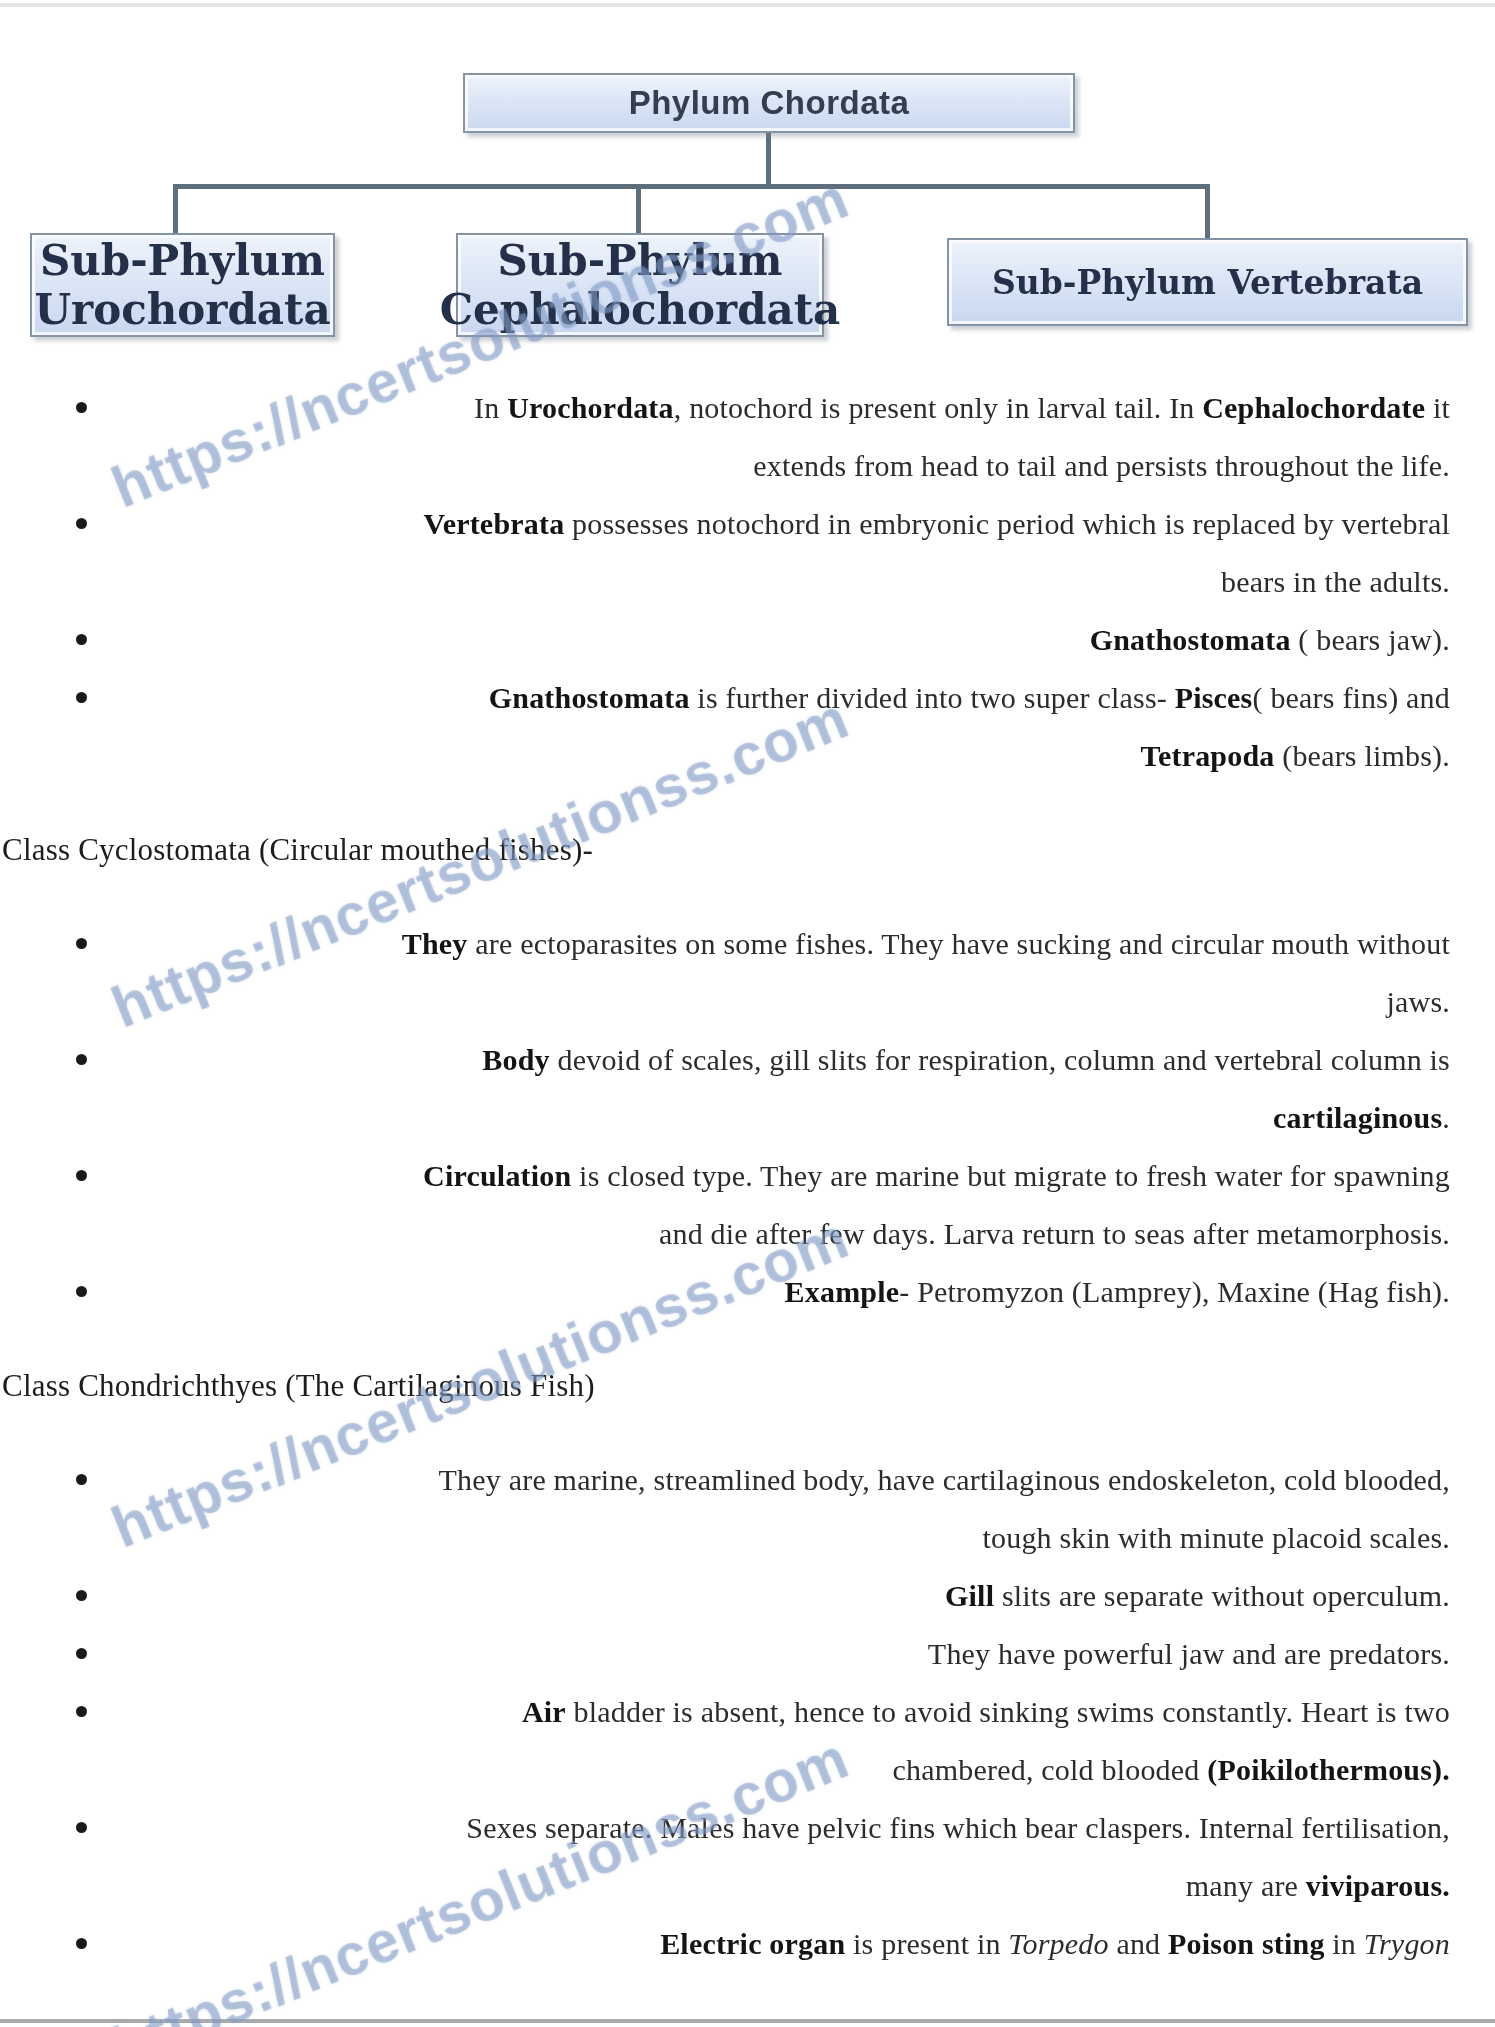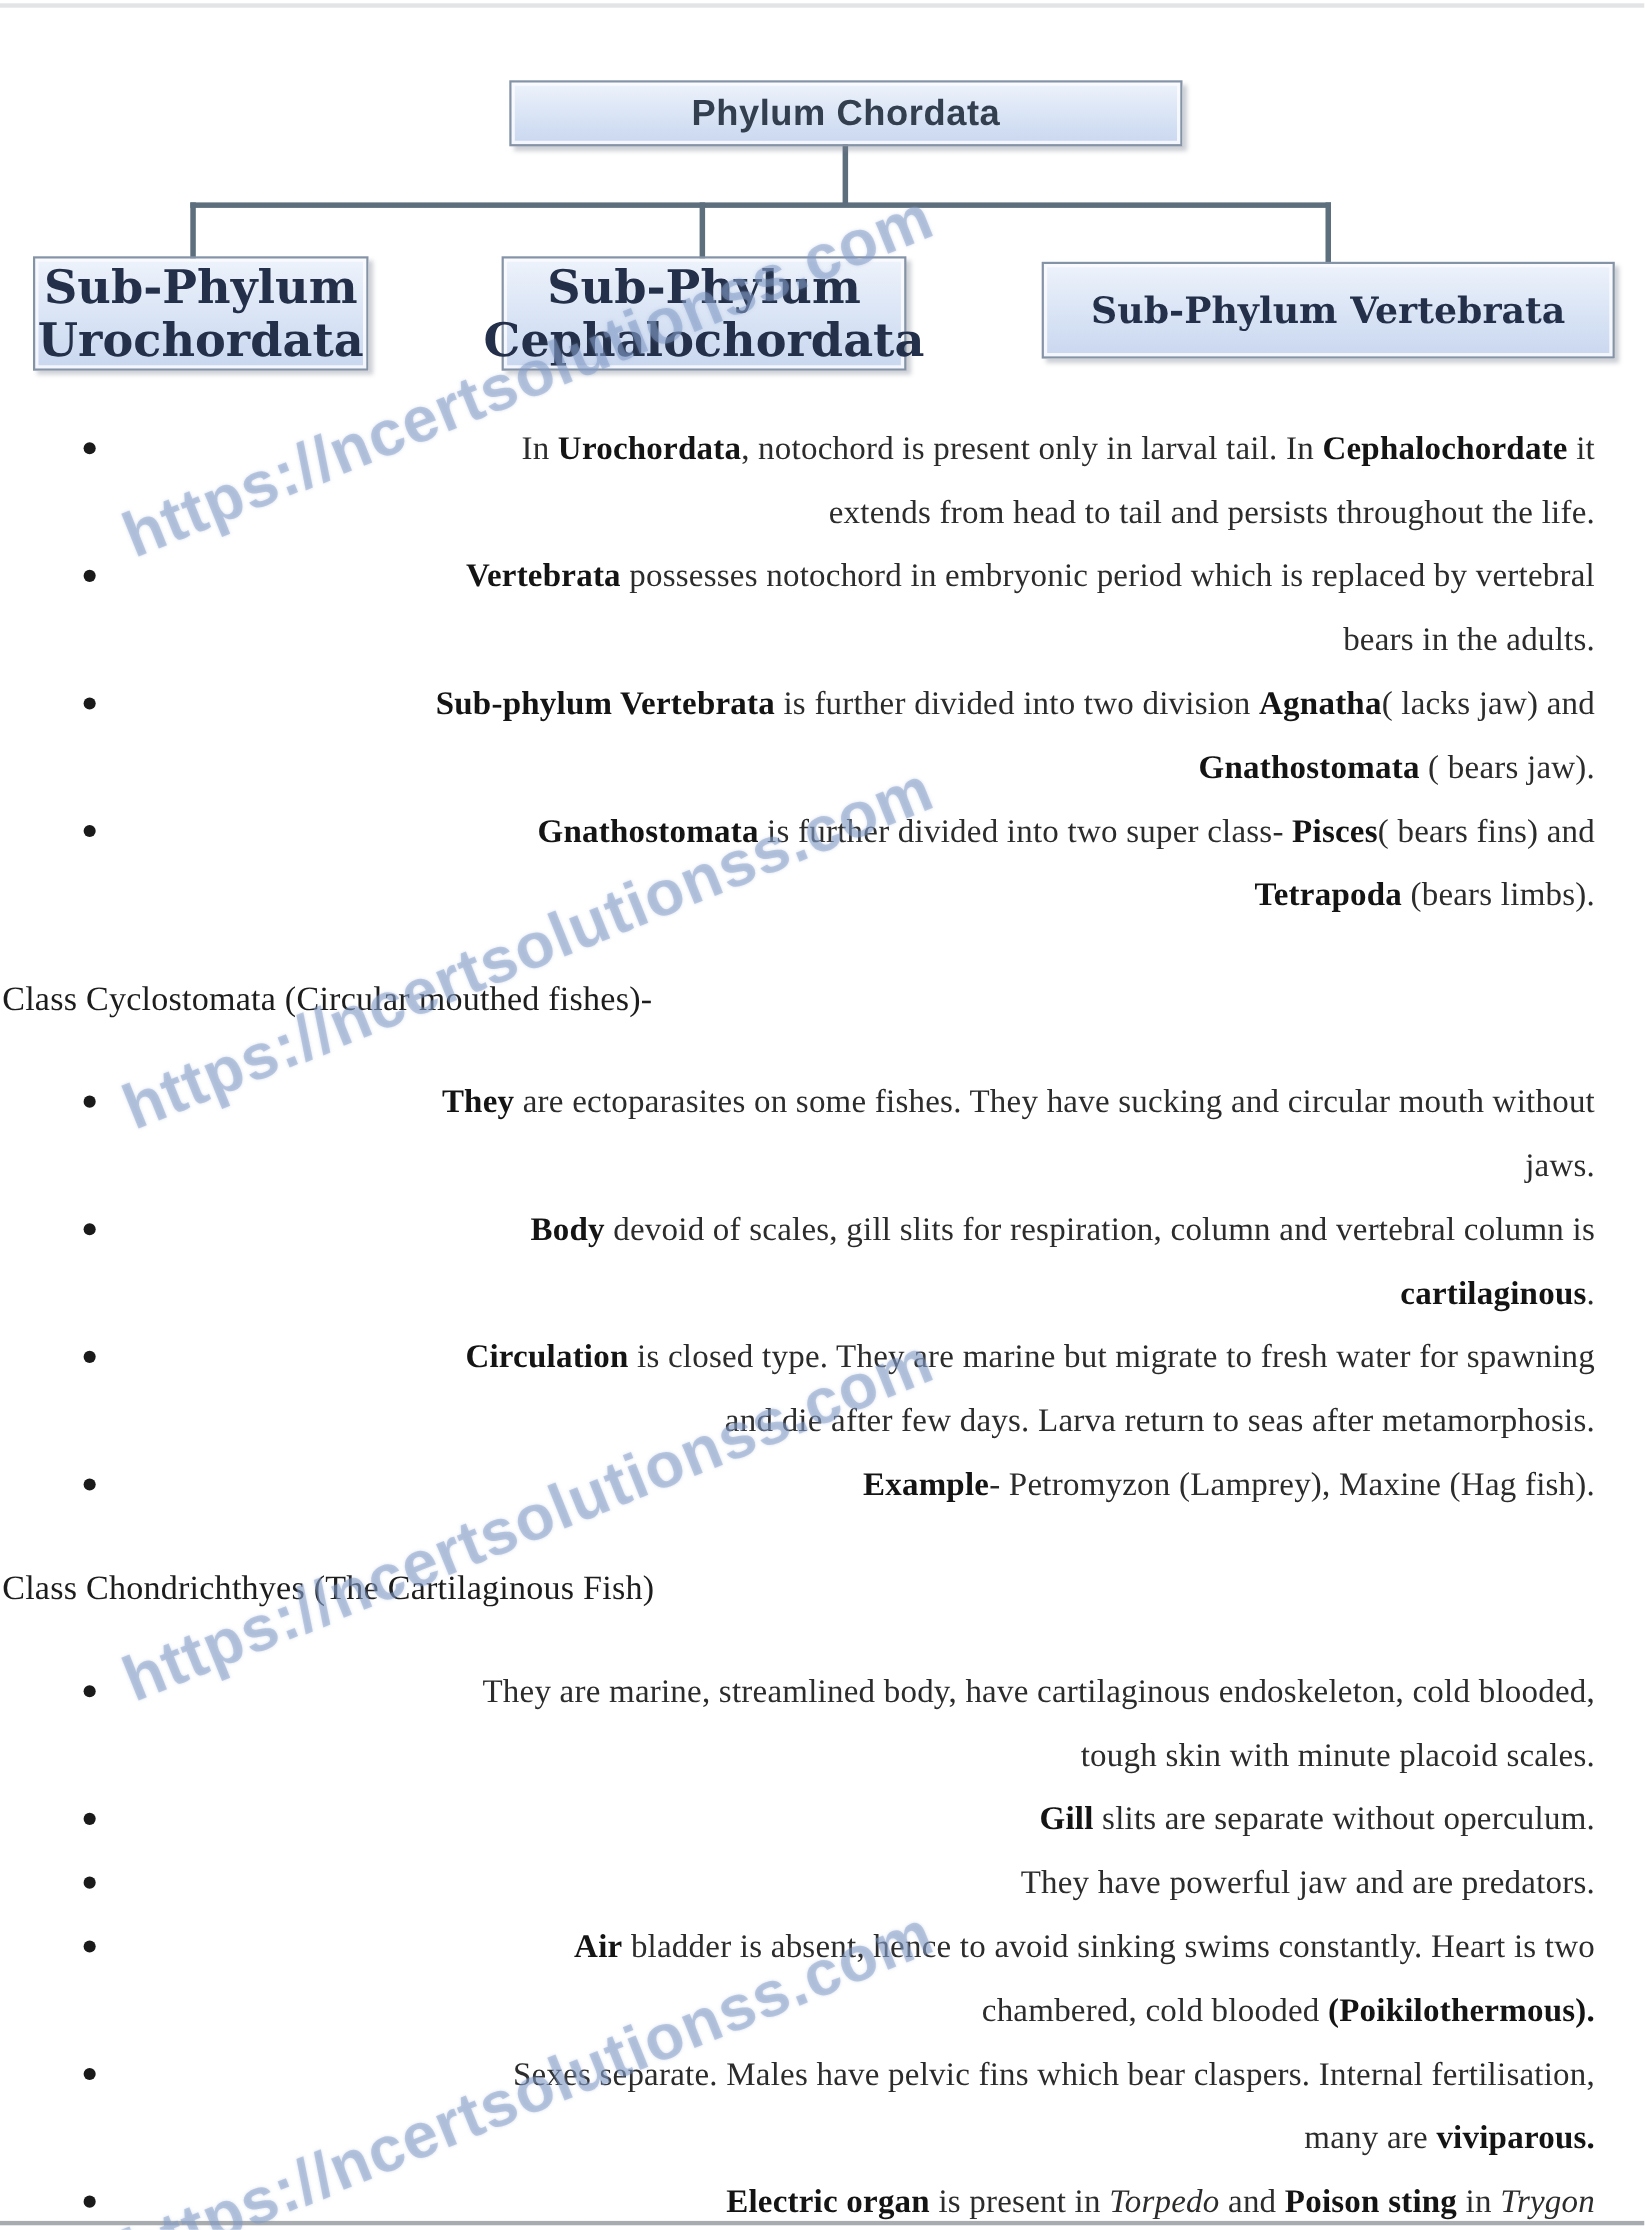--- a/index.html
+++ b/index.html
@@ -107,21 +107,20 @@
       <ul class="blist">
         <li>
           <div class="line"><span>In </span><span class="b">Urochordata</span><span>, notochord is present only in larval tail. In </span><span class="b">Cephalochordate</span><span> it</span></div>
           <div class="line"><span>extends from head to tail and persists throughout the life.</span></div>
         </li>
         <li>
           <div class="line"><span class="b">Vertebrata</span><span> possesses notochord in embryonic period which is replaced by vertebral</span></div>
           <div class="line"><span>bears in the adults.</span></div>
         </li>
         <li>
-          <div class="line"><span class="b">Sub-phylum Vertebrata</span><span> is further divided into two division </span><span class="b">Agnatha</span><span>( lacks jaw) and</span></div>
           <div class="line"><span class="b">Gnathostomata</span><span> ( bears jaw).</span></div>
         </li>
         <li>
           <div class="line"><span class="b">Gnathostomata</span><span> is further divided into two super class- </span><span class="b">Pisces</span><span>( bears fins) and</span></div>
           <div class="line"><span class="b">Tetrapoda</span><span> (bears limbs).</span></div>
         </li>
       </ul>
       <div class="heading">Class Cyclostomata (Circular mouthed fishes)-</div>
       <ul class="blist">
         <li>

